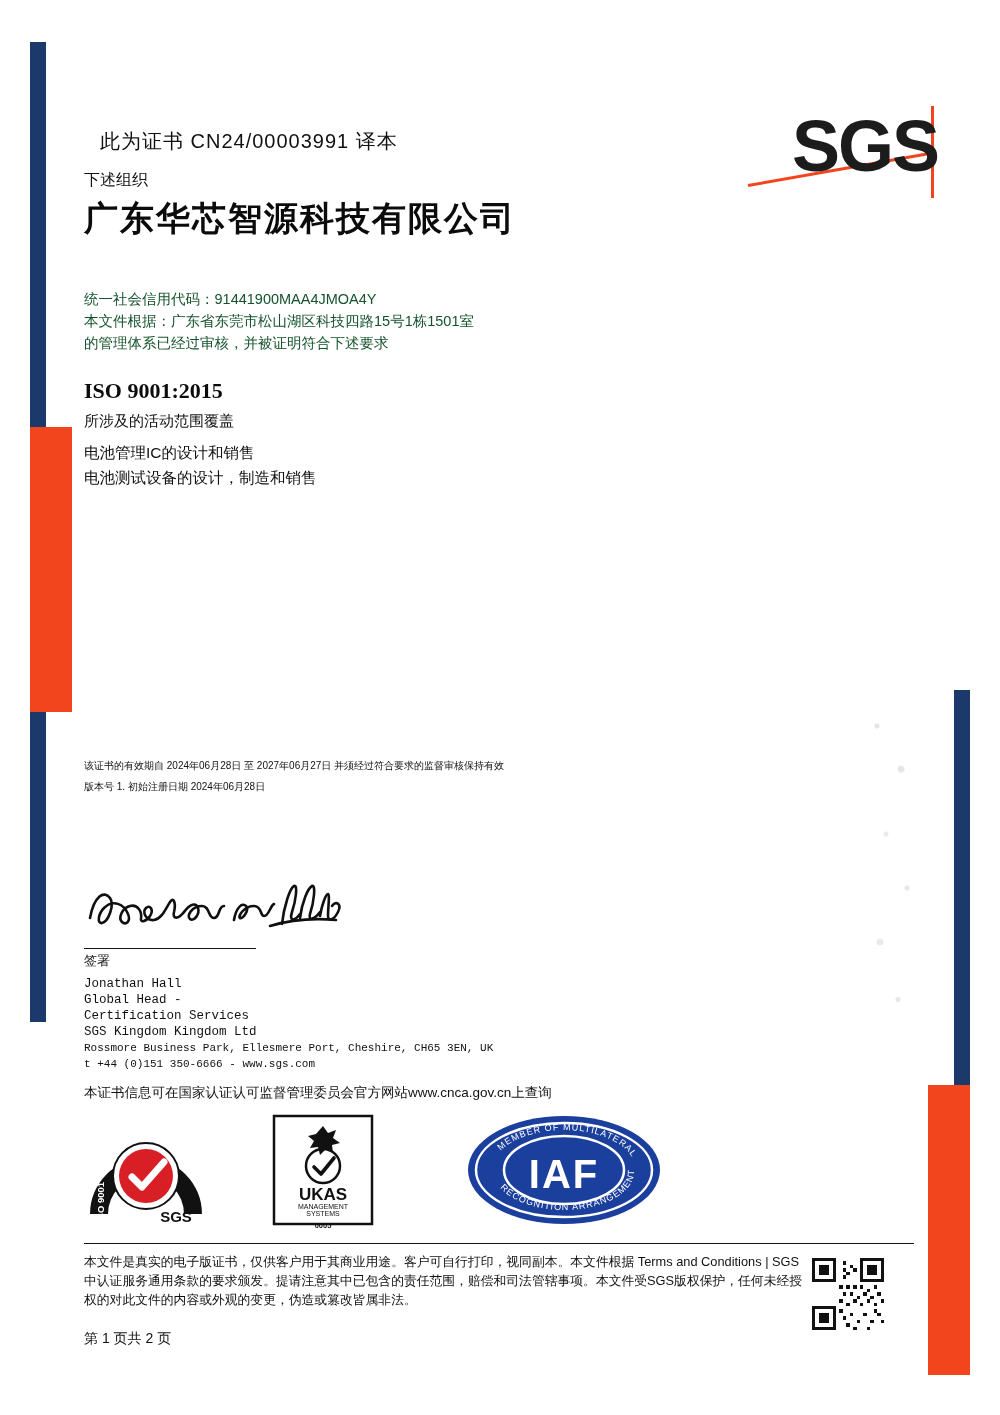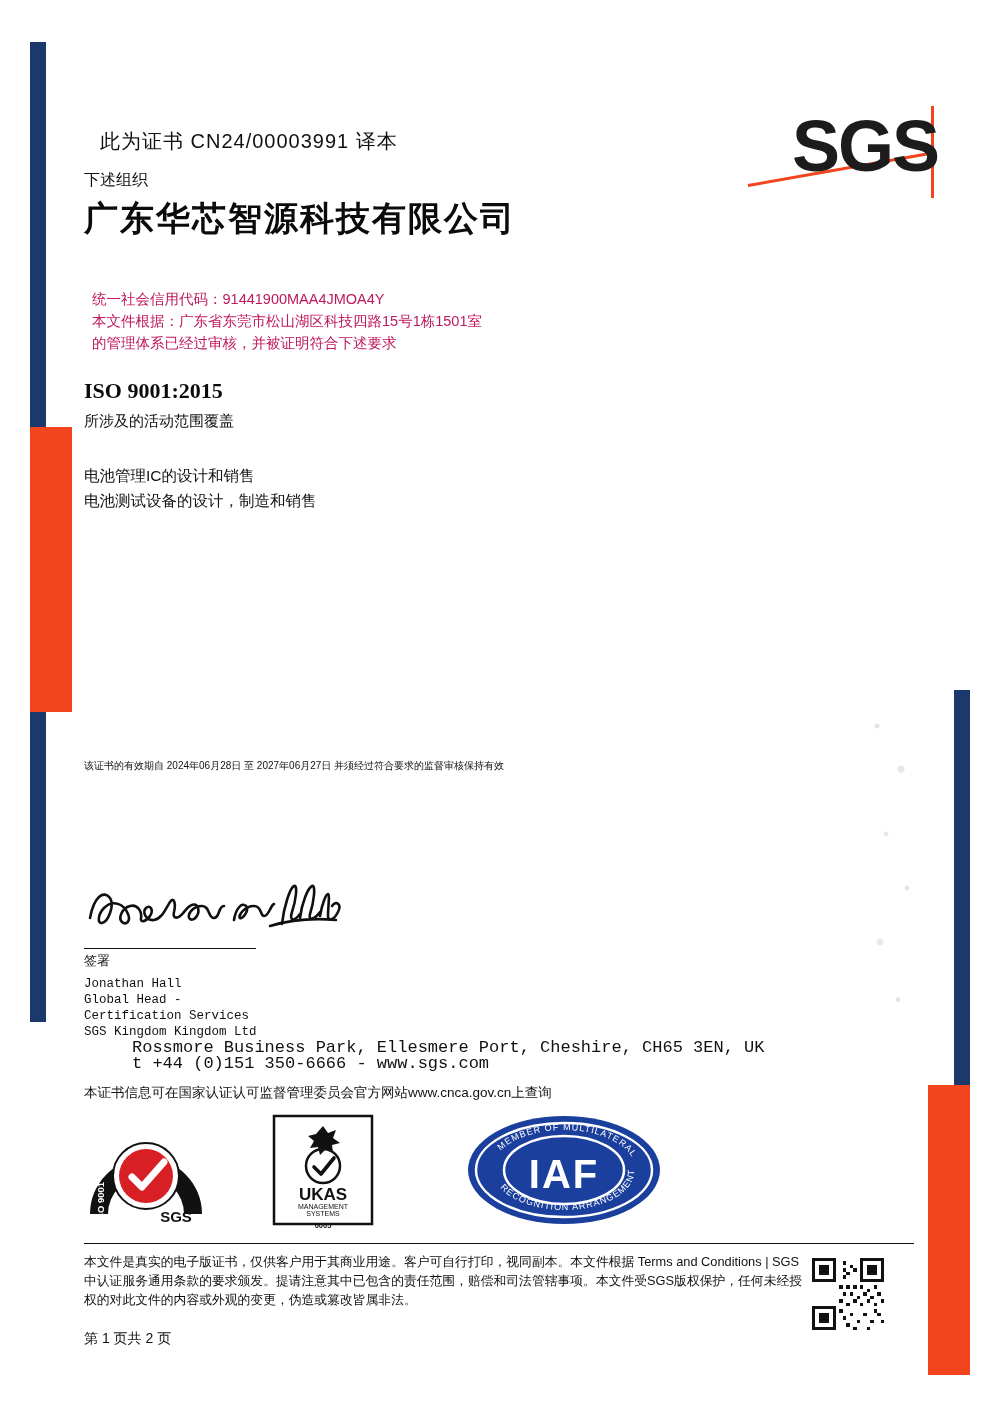--- a/index.html
+++ b/index.html
@@ -111,24 +111,24 @@
     left: 0;
     font-size: 34px;
     font-weight: bold;
     letter-spacing: 2px;
     color: #0b0b0b;
   }
 
   .details {
     position: absolute;
     top: 288px;
-    left: 8px;
+    left: 0;
     font-size: 14.5px;
     line-height: 22px;
-    color: #be185d;
+    color: #14532d;
   }
   .details div { white-space: nowrap; }
 
   .standard {
     position: absolute;
     top: 378px;
     left: 0;
     font-family: Liberation Serif, serif;
     font-weight: bold;
     font-size: 22px;
@@ -137,21 +137,21 @@
   }
   .scope-head {
     position: absolute;
     top: 412px;
     left: 0;
     font-size: 15px;
     color: #111;
   }
   .scope-lines {
     position: absolute;
-    top: 463px;
+    top: 440px;
     left: 0;
     font-size: 15.5px;
     line-height: 25px;
     color: #111;
   }
 
   .validity {
     position: absolute;
     top: 755px;
     left: 0;
@@ -192,24 +192,23 @@
     font-family: "Liberation Mono", monospace;
     font-size: 12.5px;
     line-height: 16px;
     color: #111;
   }
   .sig-address {
     position: absolute;
     top: 1040px;
     left: 0;
     font-family: "Liberation Mono", monospace;
-    font-size: 17px;
+    font-size: 11px;
     line-height: 16px;
     color: #111;
-    margin-left: 48px;
   }
   .cnca-note {
     position: absolute;
     top: 1084px;
     left: 0;
     font-size: 13.5px;
     color: #111;
   }
 
   
@@ -302,20 +301,21 @@
 
     <div class="standard">ISO 9001:2015</div>
     <div class="scope-head">所涉及的活动范围覆盖</div>
     <div class="scope-lines">
       <div>电池管理IC的设计和销售</div>
       <div>电池测试设备的设计，制造和销售</div>
     </div>
 
     <div class="validity">
       <div>该证书的有效期自  2024年06月28日  至  2027年06月27日  并须经过符合要求的监督审核保持有效</div>
+      <div>版本号 1. 初始注册日期 2024年06月28日</div>
     </div>
 
     <div class="signature">
       <svg width="300" height="60" viewBox="0 0 300 60" xmlns="http://www.w3.org/2000/svg">
         <g fill="none" stroke="#101010" stroke-width="2.6" stroke-linecap="round" stroke-linejoin="round">
           <path d="M6 40 C10 18, 20 12, 26 20 C31 27, 24 44, 18 45 C13 46, 14 36, 20 30 C29 21, 40 26, 44 36 C47 43, 42 48, 38 44 C34 40, 38 30, 46 28 C54 26, 58 34, 57 40 C56 45, 62 44, 66 38 C70 32, 66 26, 62 30 C58 34, 62 43, 70 42 C78 41, 82 30, 86 24 C90 18, 92 26, 90 34 C88 41, 94 42, 100 34"></path>
           <path d="M100 34 C106 26, 112 24, 114 30 C116 36, 110 44, 106 41 C102 38, 108 28, 118 28 C126 28, 124 40, 130 40 C136 40, 134 28, 140 28"></path>
           <path d="M150 42 C152 30, 158 24, 162 28 C166 32, 158 42, 156 40 C154 38, 160 28, 170 28 C178 28, 176 38, 180 38 C185 38, 186 28, 190 26"></path>
           <path d="M198 46 C200 28, 206 10, 210 8 C214 6, 212 22, 208 34 C205 43, 210 44, 216 36"></path>
           <path d="M216 40 C218 24, 224 10, 228 8 C232 6, 230 24, 226 36 C224 43, 230 42, 236 34"></path>

